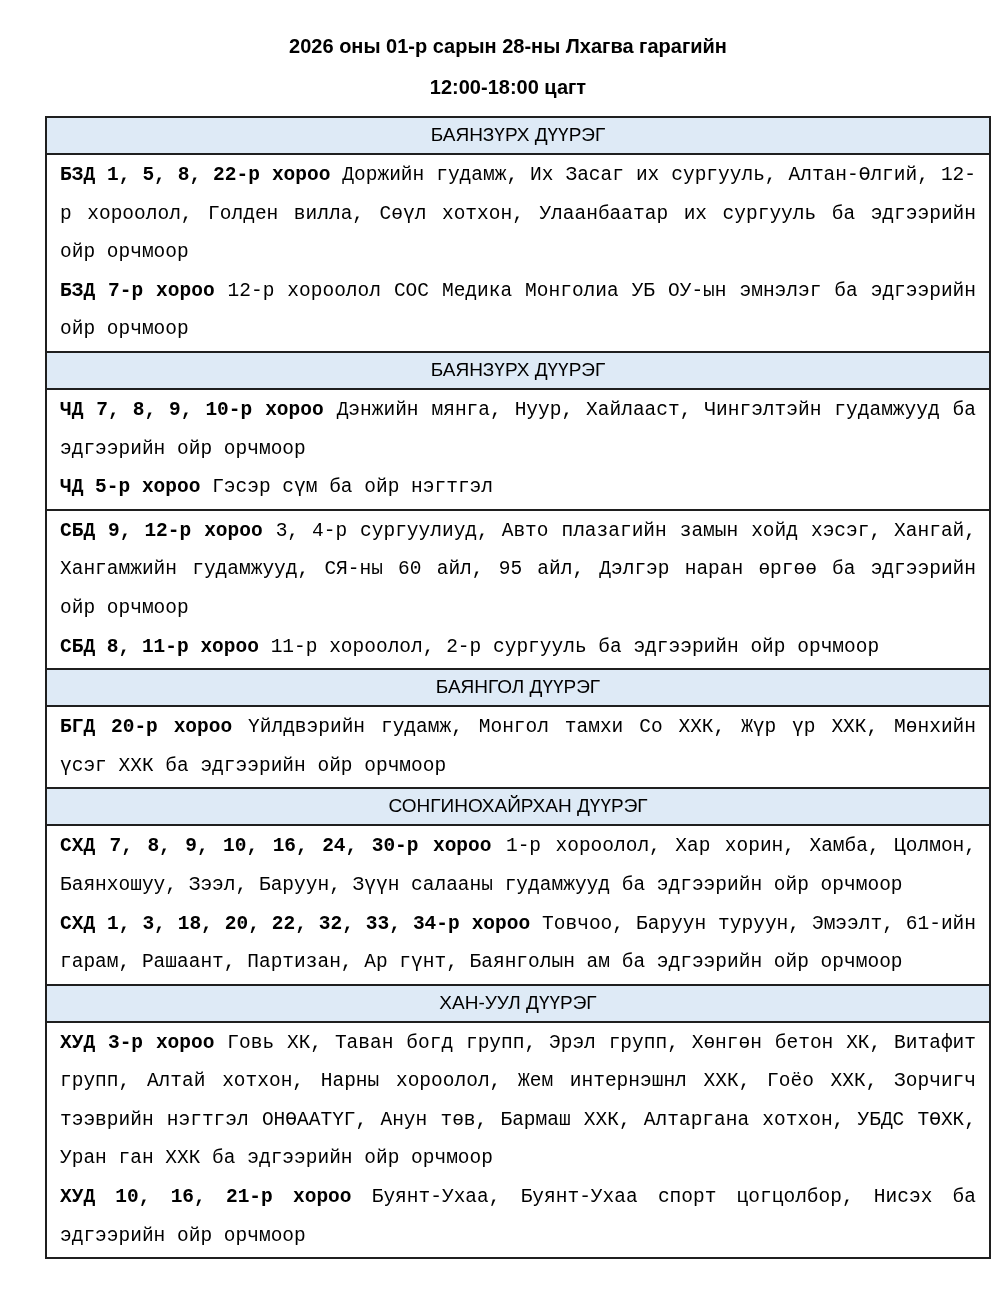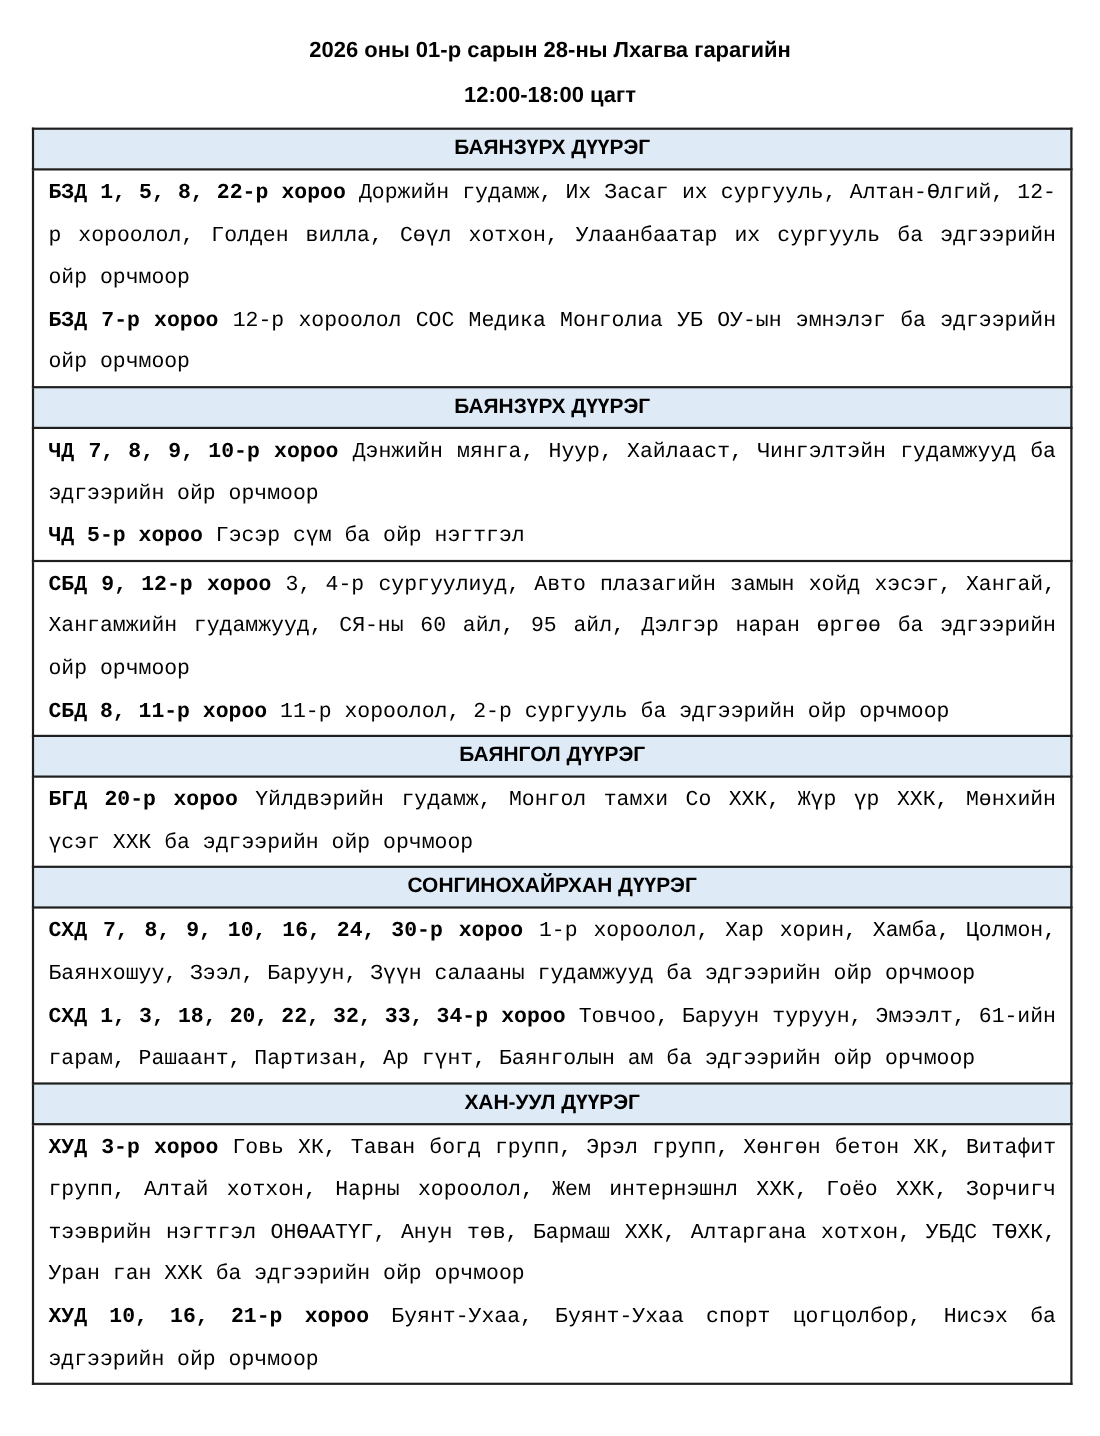--- a/index.html
+++ b/index.html
@@ -14,41 +14,42 @@
     padding: 0;
     background: var(--page_bg);
     color: var(--text);
     font-family: "Liberation Sans", "DejaVu Sans", sans-serif;
   }
   .page {
     width: 1000px;
     min-height: 1305px;
     padding-top: 34px;
     background: var(--page_bg);
+    padding-left: 16px;
   }
   .doc-title p {
     margin: 0 0 17px 0;
     text-align: center;
     font-weight: bold;
     font-size: 20px;
     line-height: 24px;
   }
   table.outage-table {
     width: 946px;
     margin-left: 29px;
     border-collapse: collapse;
     table-layout: fixed;
   }
   table.outage-table td {
     border: 2px solid var(--border);
   }
   td.header-cell {
     background: var(--header_bg);
     text-align: center;
-    font-weight: bold;
+    font-weight: normal;
     font-size: 19px;
     padding: 6px 4px 7px 4px;
     line-height: 22px;
   }
   td.body-cell {
     padding: 1px 13px 2px 13px;
     font-size: 19.5px;
   }
   td.body-cell p.entry {
     margin: 0;

